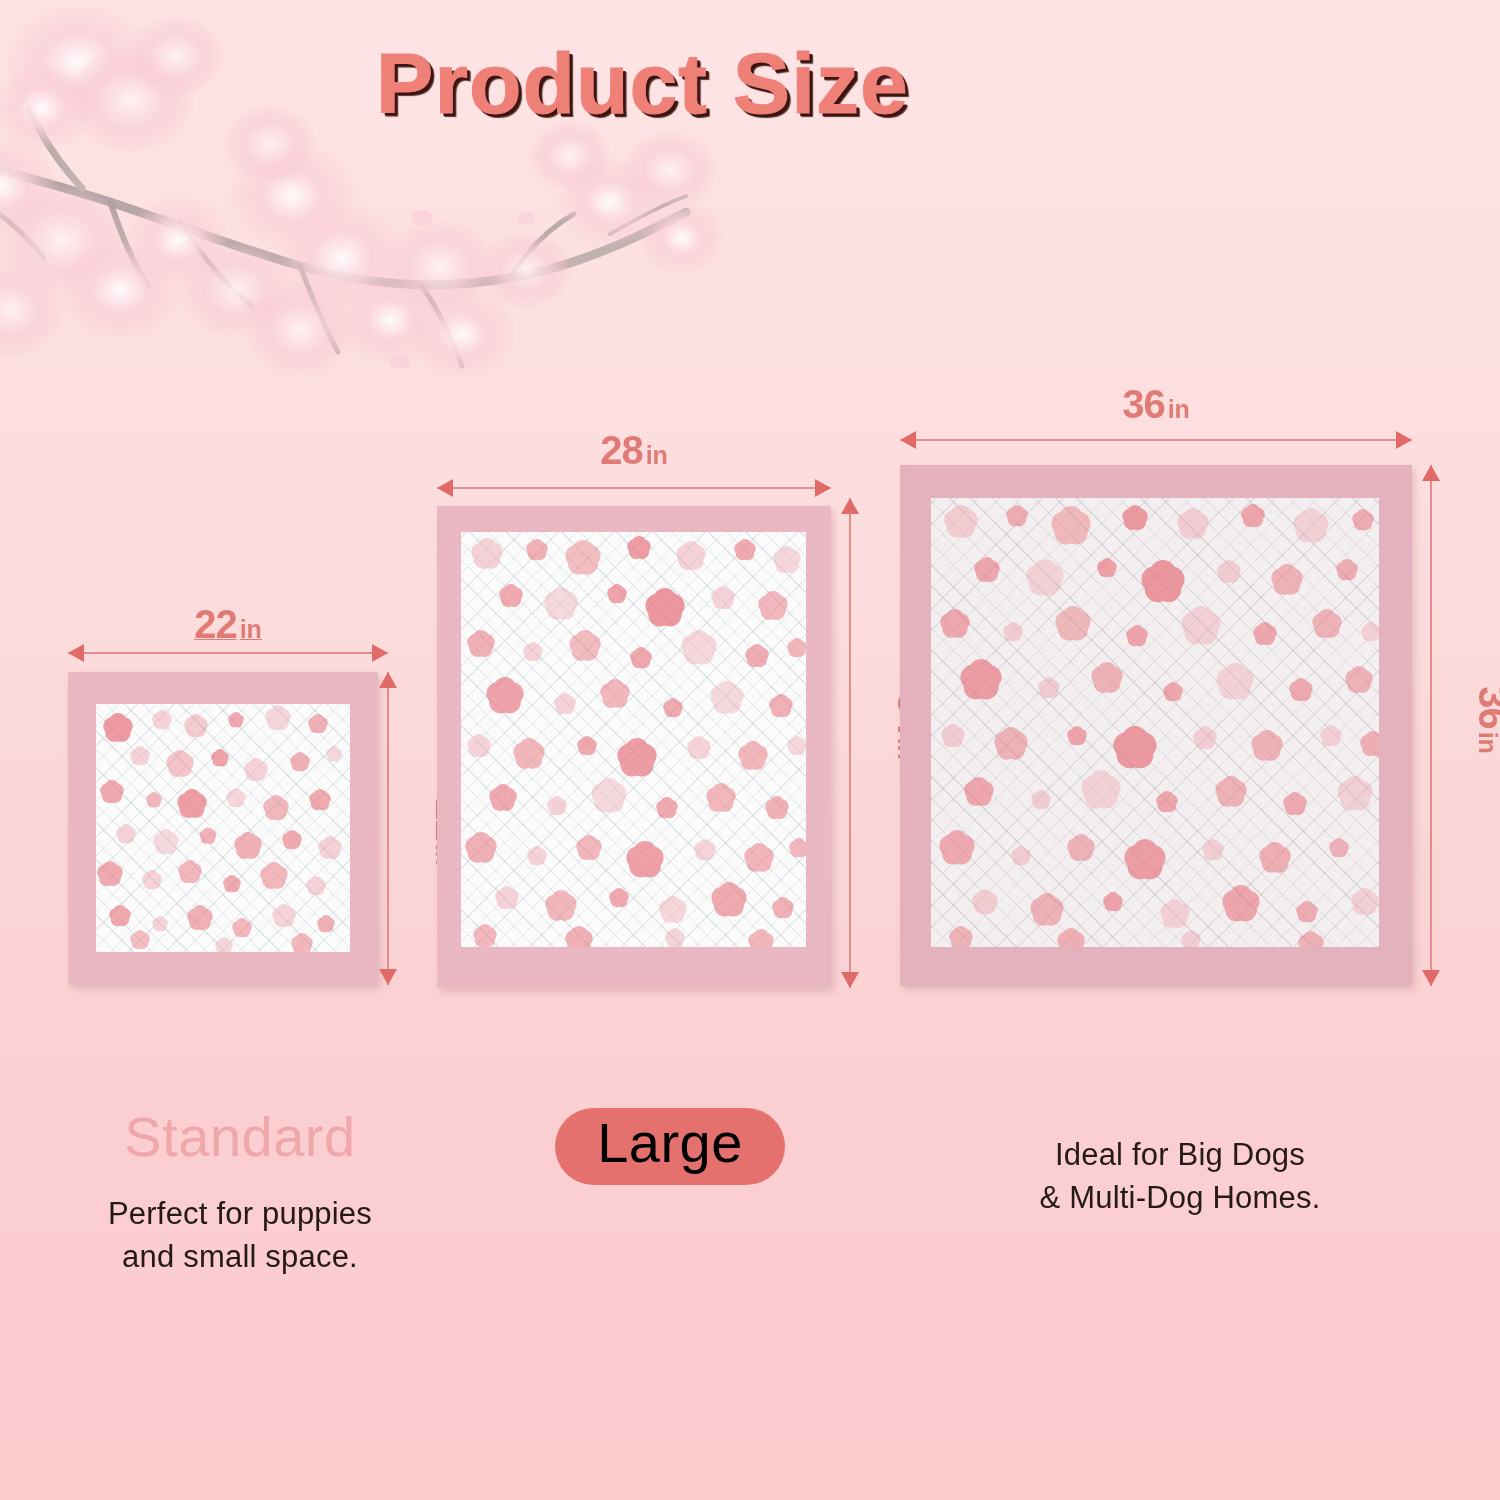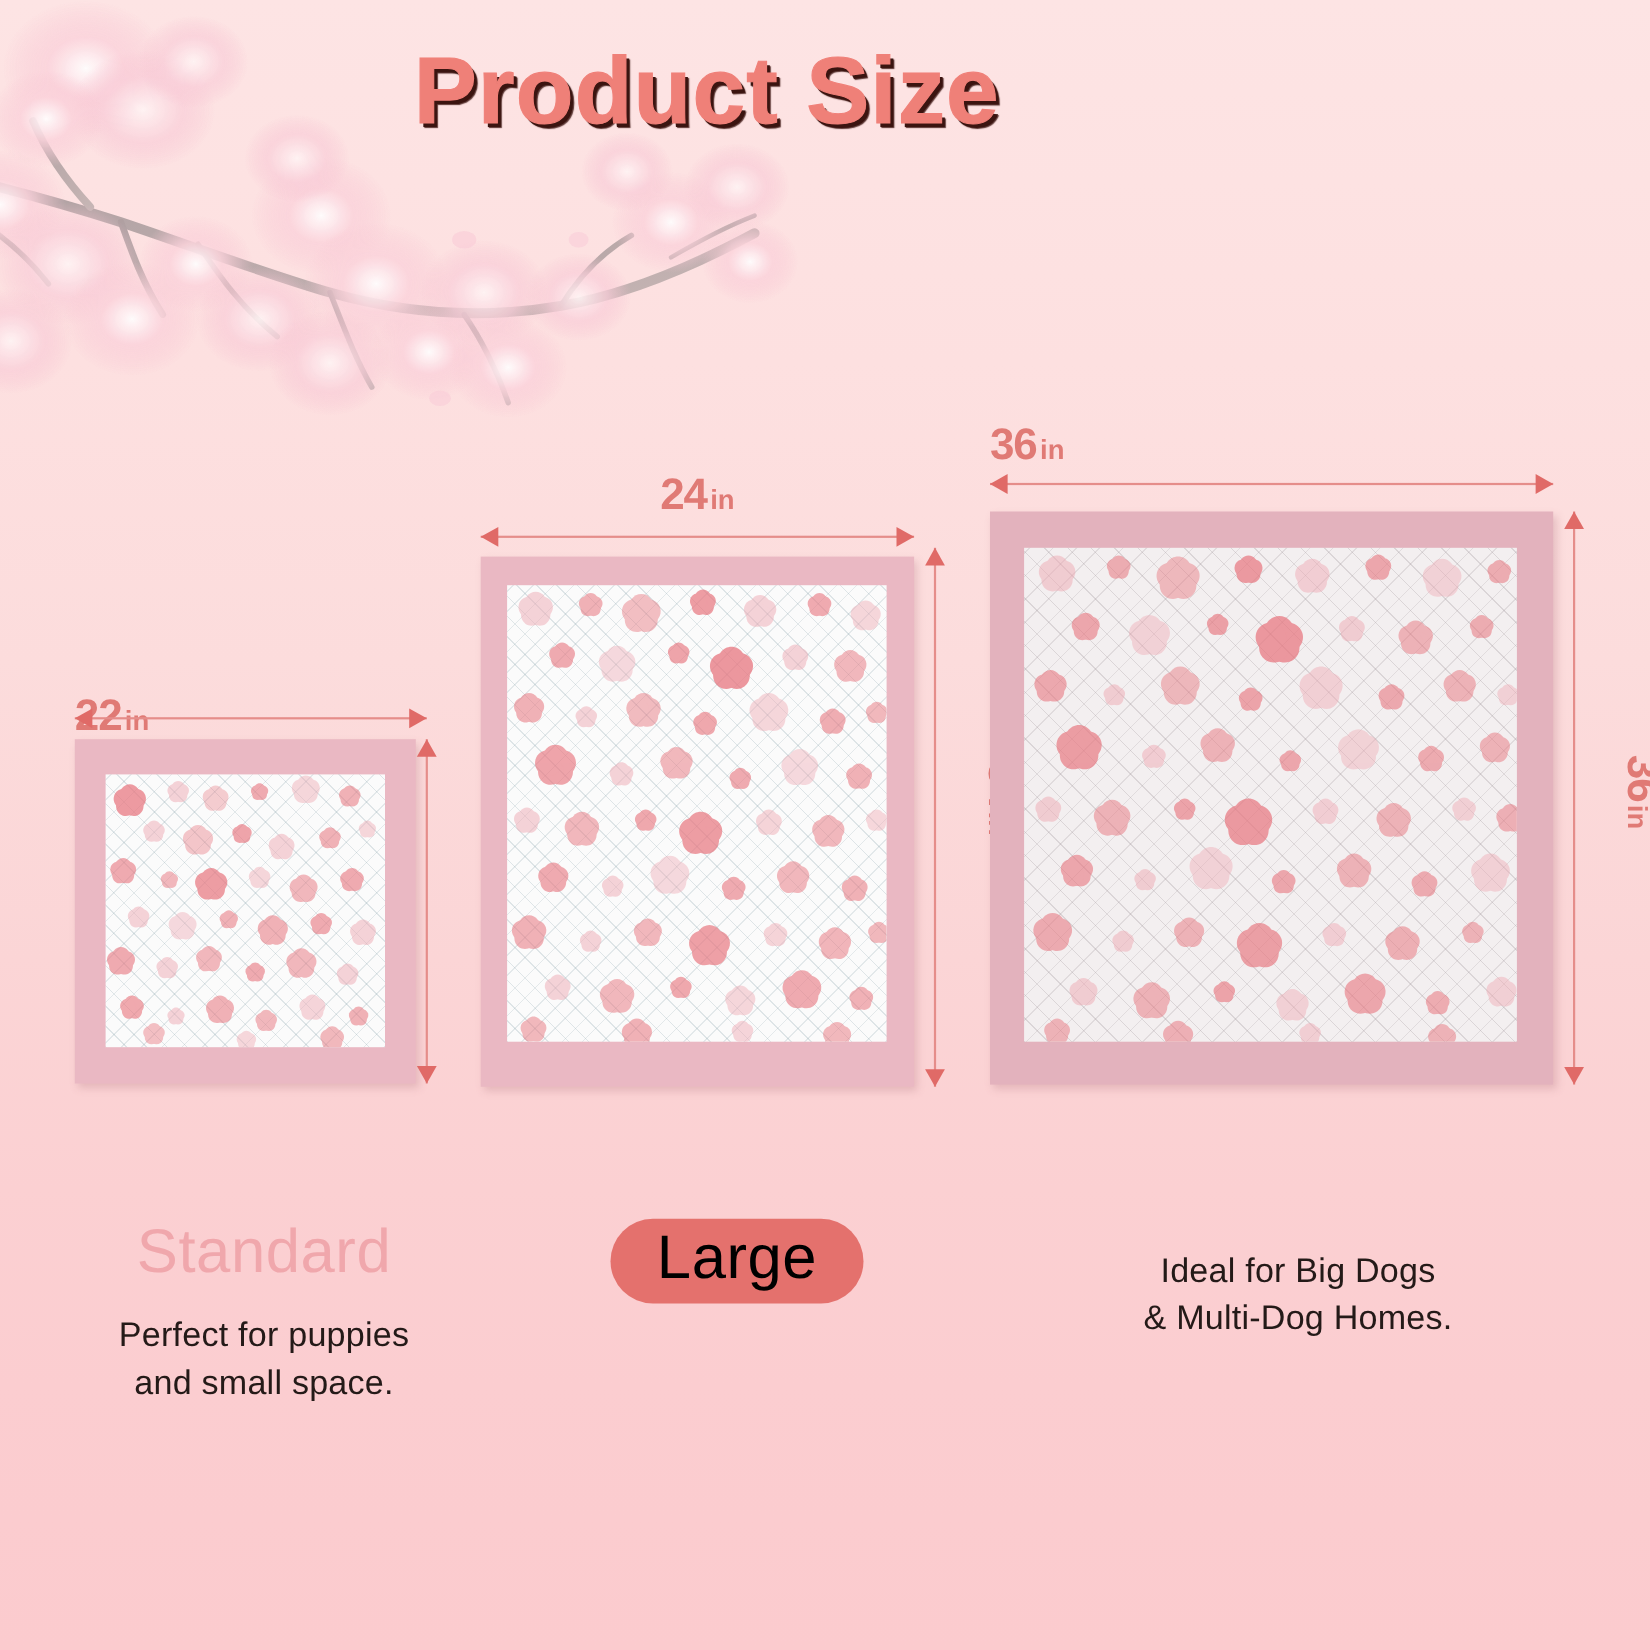--- a/index.html
+++ b/index.html
@@ -213,21 +213,21 @@
       <ellipse cx="600" cy="166" rx="42" ry="36" fill="url(#bl2)"></ellipse>
 
       <ellipse cx="452" cy="228" rx="11" ry="8" fill="#f9cdd8" opacity=".75"></ellipse>
       <ellipse cx="430" cy="372" rx="10" ry="7" fill="#f9cdd8" opacity=".7"></ellipse>
       <ellipse cx="556" cy="228" rx="9" ry="7" fill="#f9cdd8" opacity=".65"></ellipse>
     </g>
   </svg>
 
   <div id="title">Product Size</div>
 
-  <div class="dim-label" style="left:68px; top:631px; width:320px; text-align:left;">
+  <div class="dim-label" style="left:68px; top:604px; width:320px; text-align:center;text-decoration:underline;">
     <span class="num">22</span><span class="unit">in</span>
   </div>
   <div class="dim-h" style="left:68px; top:643px; width:320px; height:20px;">
     <div class="line"></div>
     <div class="ah left"></div>
       <div class="ah right"></div>
   </div>
 
   <div class="pad" style="left:68px; top:672px; width:310px; height:313px;">
     <div class="pad-inner" style="left:28px; top:32px; right:28px; bottom:33px;">
@@ -292,21 +292,21 @@
   <div class="dim-v" style="left:378px; top:672px; width:20px; height:313px;">
     <div class="line"></div>
     <div class="ah up"></div>
       <div class="ah down"></div>
   </div>
   <div class="dim-label vert" style="left:370px; top:812px; width:100px; text-align:center; margin-left:30px;">
     <span class="num">22</span><span class="unit">in</span>
   </div>
 
   <div class="dim-label" style="left:437px; top:430px; width:394px; text-align:center;">
-    <span class="num">24</span><span class="unit">in</span>
+    <span class="num">28</span><span class="unit">in</span>
   </div>
   <div class="dim-h" style="left:437px; top:478px; width:394px; height:20px;">
     <div class="line"></div>
     <div class="ah left"></div>
       <div class="ah right"></div>
   </div>
 
   <div class="pad" style="left:437px; top:506px; width:394px; height:482px;">
     <div class="pad-inner" style="left:24px; top:26px; right:25px; bottom:41px;">
       <svg class="flowers" viewBox="0 0 345 415" preserveAspectRatio="none">
@@ -374,21 +374,21 @@
 
   <div class="dim-v" style="left:840px; top:498px; width:20px; height:490px;">
     <div class="line"></div>
     <div class="ah up"></div>
       <div class="ah down"></div>
   </div>
   <div class="dim-label vert" style="left:832px; top:706px; width:100px; text-align:center; margin-left:30px;">
     <span class="num">34</span><span class="unit">in</span>
   </div>
 
-  <div class="dim-label" style="left:900px; top:384px; width:512px; text-align:left;">
+  <div class="dim-label" style="left:900px; top:384px; width:512px; text-align:center;">
     <span class="num">36</span><span class="unit">in</span>
   </div>
   <div class="dim-h" style="left:900px; top:430px; width:512px; height:20px;">
     <div class="line"></div>
     <div class="ah left"></div>
       <div class="ah right"></div>
   </div>
 
   <div class="pad" style="left:900px; top:465px; width:512px; height:521px; background:#e3b2bd;">
     <div class="pad-inner warm" style="left:31px; top:33px; right:33px; bottom:39px;">

